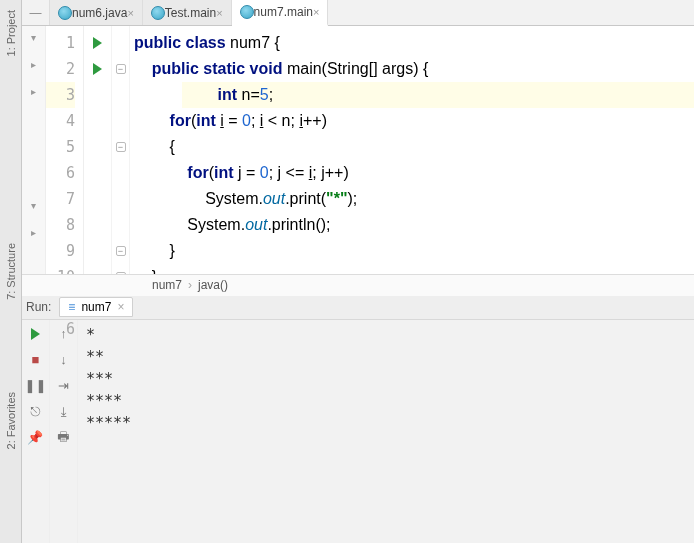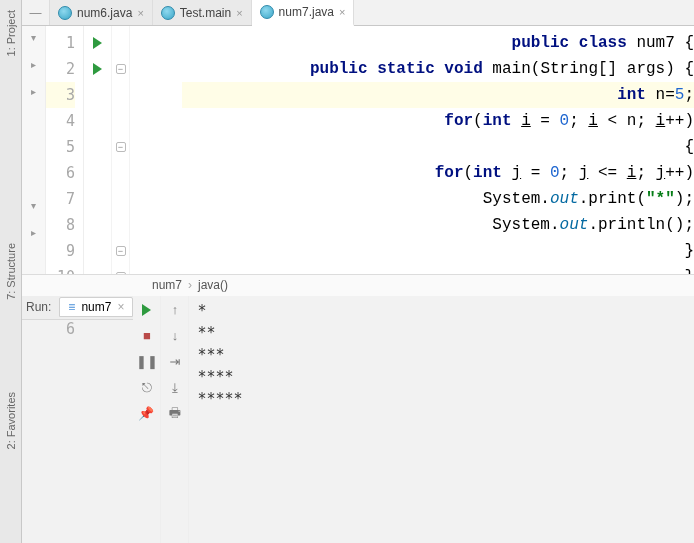--- a/index.html
+++ b/index.html
@@ -48,21 +48,20 @@
   align-items: center;
   justify-content: center;
   color: #888;
   border-right: 1px solid #ddd;
 }
 .tab {
   display: flex;
   align-items: center;
   padding: 0 8px;
   border-right: 1px solid #ddd;
-  gap: 5px;
   cursor: pointer;
   background: #eaeaea;
 }
 .tab.active {
   background: #fff;
   border-bottom: 2px solid #fff;
   margin-bottom: -1px;
 }
 .tab .ficon {
   width: 14px; height: 14px;
@@ -119,28 +118,27 @@
   width: 0; height: 0;
   border-left: 9px solid #2e9a3f;
   border-top: 6px solid transparent;
   border-bottom: 6px solid transparent;
 }
 .fold-gutter { width: 18px; background:#fff; border-right: 1px solid #f3f3f3; padding-top:4px;}
 .fold-gutter .cell { height:26px; display:flex; align-items:center; justify-content:center; color:#bbb; font-size:11px;}
 .fold-box { width:10px; height:10px; border:1px solid #bbb; border-radius:2px; display:flex; align-items:center; justify-content:center; font-size:9px; color:#888;}
 .code {
   flex: 1;
-  font-family: Liberation Mono, monospace;
+  font-family: Liberation Sans, sans-serif;
   font-size: 16px;
   line-height: 26px;
   padding-top: 4px;
   padding-left: 4px;
   white-space: pre;
   overflow: hidden;
-  text-align: right;
 }
 .code .row { height:26px; }
 .code .row.hl { background: #fffde7; margin-left: 48px; }
 .kw { color: #001080; font-weight: bold; }
 .num { color: #1e66d0; }
 .str { color: #067d17; font-weight: bold; }
 .fld { color: #0369a1; font-style: italic; }
 .crumbs {
   height: 22px;
   border-top: 1px solid #dcdcdc;
@@ -191,21 +189,21 @@
 .run-col .ic { width:16px; height:16px; color:#777; display:flex; align-items:center; justify-content:center; cursor:pointer; font-size:13px;}
 .console {
   flex:1;
   font-family: Consolas, monospace;
   font-size: 15px;
   color: #333;
   padding: 4px 8px;
   line-height: 22px;
   white-space: pre;
 }
-.run-main { flex:1; display:flex; }
+.run-main { flex:1; display:flex; flex-direction:column; }
 </style>
 </head>
 <body>
 
 <div class="leftbar">
   <div class="vlabel">1: Project</div>
   <div style="flex:1"></div>
   <div class="vlabel">7: Structure</div>
   <div class="vlabel">2: Favorites</div>
   <div style="height:8px"></div>
@@ -220,21 +218,21 @@
       <span class="tname">num6.java</span>
       <span class="close">×</span>
     </div>
     <div class="tab">
       <span class="ficon"></span>
       <span class="tname">Test.main</span>
       <span class="close">×</span>
     </div>
     <div class="tab active">
       <span class="ficon"></span>
-      <span class="tname">num7.java</span>
+      <span class="tname">num7.main</span>
       <span class="close">×</span>
     </div>
   </div>
 
   <div class="editor-wrap">
     <div class="ed-left-gutter">
       <span class="chev">▾</span>
       <span class="chev">▸</span>
       <span class="chev">▸</span>
       <span style="flex:1"></span>

